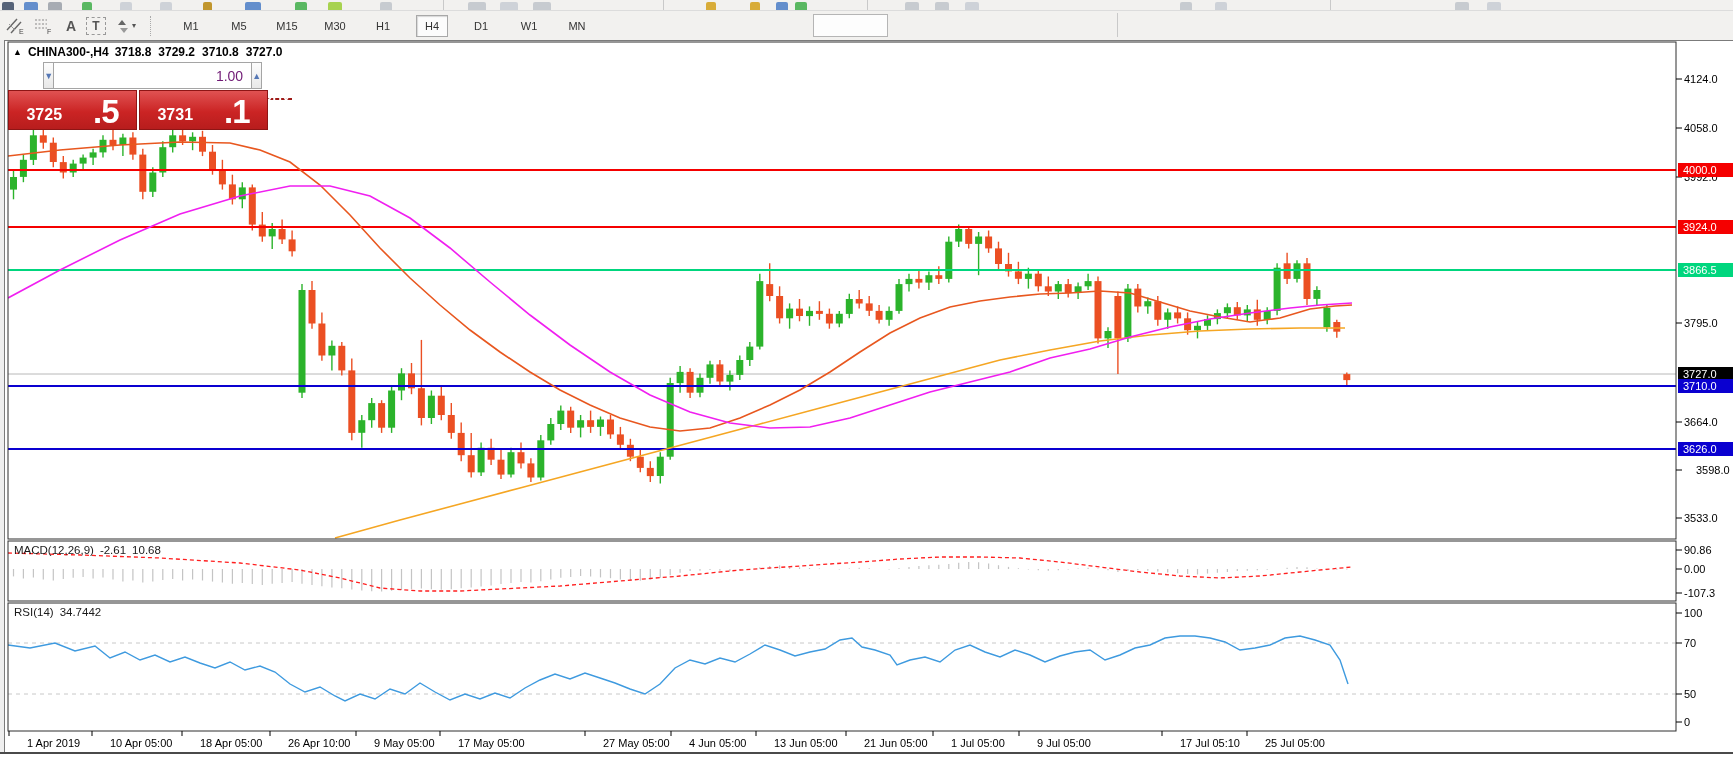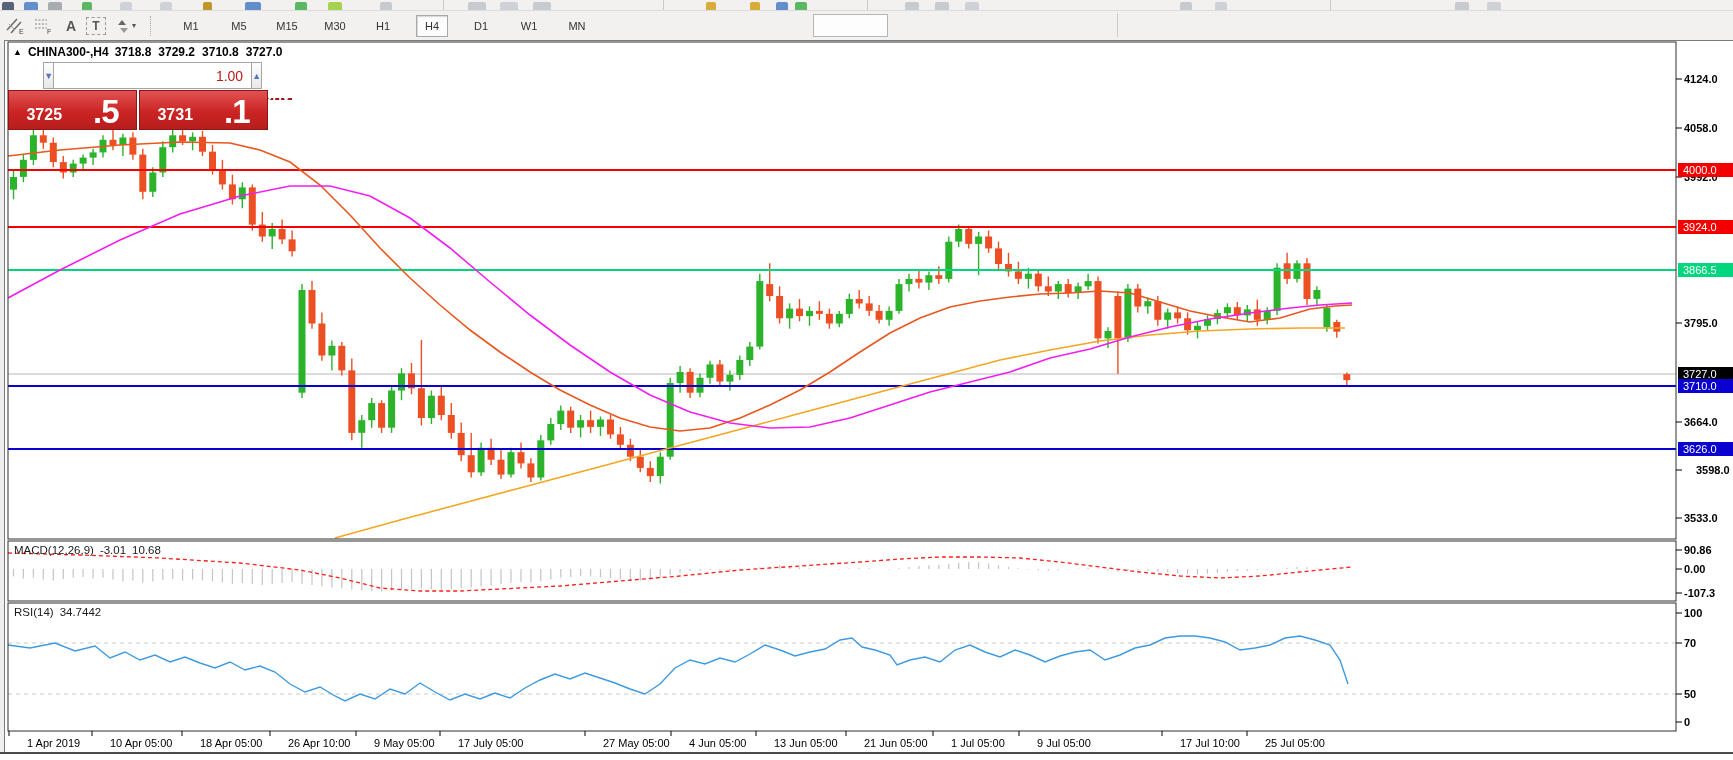--- a/index.html
+++ b/index.html
@@ -17,30 +17,30 @@
   .tf.active{background:#fcfcfc;border:1px solid #a8a8a8;box-shadow:inset 1px 1px 1px #d8d8d8;}
   .pressedbox{position:absolute;left:813px;top:3px;width:73px;height:21px;background:#fdfdfd;border:1px solid #b5b5b5;}
   .tb-vline{position:absolute;left:1117px;top:2px;width:1px;height:24px;background:#c9c9c9;}
   
   .chartwin{position:absolute;left:4px;top:40px;width:1729px;height:712px;background:#ffffff;border-left:1px solid #7b7b7b;border-top:1px solid #7b7b7b;}
   #chart-svg{position:absolute;left:0;top:0;}
   .quote{position:absolute;left:13px;top:45px;font-size:12px;font-weight:700;color:#000;display:flex;gap:6px;align-items:center;z-index:5;}
   .quote .tri{font-size:9px;cursor:pointer;}
   .quote .vals{display:flex;gap:7px;font-weight:700;}
   
-  .ytick{position:absolute;left:1684px;transform:translateY(-50%);font-size:11px;color:#000;white-space:nowrap;font-weight:bold;}
+  .ytick{position:absolute;left:1684px;transform:translateY(-50%);font-size:11px;color:#000;white-space:nowrap;}
   .badge{position:absolute;left:1678px;transform:translateY(-50%);min-width:50px;height:14px;line-height:14px;padding:0 3px 0 5px;font-size:11px;color:#fff;white-space:nowrap;}
   .xlab{position:absolute;top:737px;font-size:11px;color:#000;white-space:nowrap;padding-left:22px;}
   .indlabel{position:absolute;font-size:11.5px;color:#1a1a1a;z-index:5;display:flex;gap:6px;}
   
   .tp{position:absolute;left:8px;top:62px;width:260px;z-index:6;font-family:"Liberation Sans",sans-serif;}
   .tp-row1{display:flex;height:27px;}
   .btn-trade{width:52px;background:linear-gradient(#f16a63,#d92f29 45%,#c42320);border:1px solid #9e1a17;color:#fff;font-size:13px;font-weight:700;display:flex;align-items:center;justify-content:center;cursor:pointer;margin-top:36px;}
   .spin{width:17px;background:linear-gradient(#fdfdfd,#e8e8e8);border:1px solid #a5a5a5;display:flex;align-items:center;justify-content:center;font-size:9px;color:#5577b5;cursor:pointer;}
-  .vol{flex:1;border:1px solid #a5a5a5;border-left:none;border-right:none;font-size:14px;text-align:right;padding:4px 8px;color:#b91c1c;font-family:"Liberation Sans",sans-serif;}
+  .vol{flex:1;border:1px solid #a5a5a5;border-left:none;border-right:none;font-size:14px;text-align:right;padding:4px 8px;color:#701a75;font-family:"Liberation Sans",sans-serif;}
   .tp-row2{display:flex;margin-top:1px;height:40px;gap:2px;}
   .bigprice{flex:1;background:linear-gradient(#e05252,#cb2424 55%,#b71d1d);border:1px solid #8e1515;color:#fff;display:flex;align-items:flex-end;justify-content:center;padding-bottom:1px;cursor:pointer;gap:31px;}
   .bigprice .main{font-size:16px;font-weight:700;line-height:26px;}
   .bigprice .frac{font-size:33px;font-weight:700;line-height:33px;letter-spacing:-1px;}
   
   .bottombar{position:absolute;left:0;top:752px;width:1733px;height:8px;background:#ffffff;border-top:2px solid #4a4a4a;}
 </style>
 </head>
 <body>
 
@@ -621,21 +621,21 @@
       </div>
       <div class="bigprice">
         <span class="main">3731</span>
           <span class="frac">.1</span>
       </div>
     </div>
   </div>
 
   <div class="indlabel" style="left:14px;top:544px;">
     <span>MACD(12,26,9)</span>
-    <span>-3.01</span>
+    <span>-2.61</span>
     <span>10.68</span>
   </div>
   <div class="indlabel" style="left:14px;top:606px;">
     <span>RSI(14)</span>
     <span>34.7442</span>
   </div>
 
   <div id="axis-layer">
       <div class="ytick" style="top: 79px;">4124.0</div>
       <div class="ytick" style="top: 128px;">4058.0</div>
@@ -655,25 +655,25 @@
       <div class="ytick" style="top: 593px;">-107.3</div>
       <div class="ytick" style="top: 613px;">100</div>
       <div class="ytick" style="top: 643px;">70</div>
       <div class="ytick" style="top: 694px;">50</div>
       <div class="ytick" style="top: 722px;">0</div>
       <div class="xlab" style="left: 5px;">1 Apr 2019</div>
       <div class="xlab" style="left: 88px;">10 Apr 05:00</div>
       <div class="xlab" style="left: 178px;">18 Apr 05:00</div>
       <div class="xlab" style="left: 266px;">26 Apr 10:00</div>
       <div class="xlab" style="left: 352px;">9 May 05:00</div>
-      <div class="xlab" style="left: 436px;">17 July 05:00</div>
+      <div class="xlab" style="left: 436px;">17 May 05:00</div>
       <div class="xlab" style="left: 581px;">27 May 05:00</div>
       <div class="xlab" style="left: 667px;">4 Jun 05:00</div>
       <div class="xlab" style="left: 752px; text-align: center;">13 Jun 05:00</div>
       <div class="xlab" style="left: 842px;">21 Jun 05:00</div>
       <div class="xlab" style="left: 929px;">1 Jul 05:00</div>
       <div class="xlab" style="left: 1015px;">9 Jul 05:00</div>
-      <div class="xlab" style="left: 1158px;">17 Jul 10:00</div>
+      <div class="xlab" style="left: 1158px;">17 Jul 05:10</div>
       <div class="xlab" style="left: 1243px;">25 Jul 05:00</div>
     </div>
 
   <div class="bottombar"></div>
 </div>
 
 </body></html>

